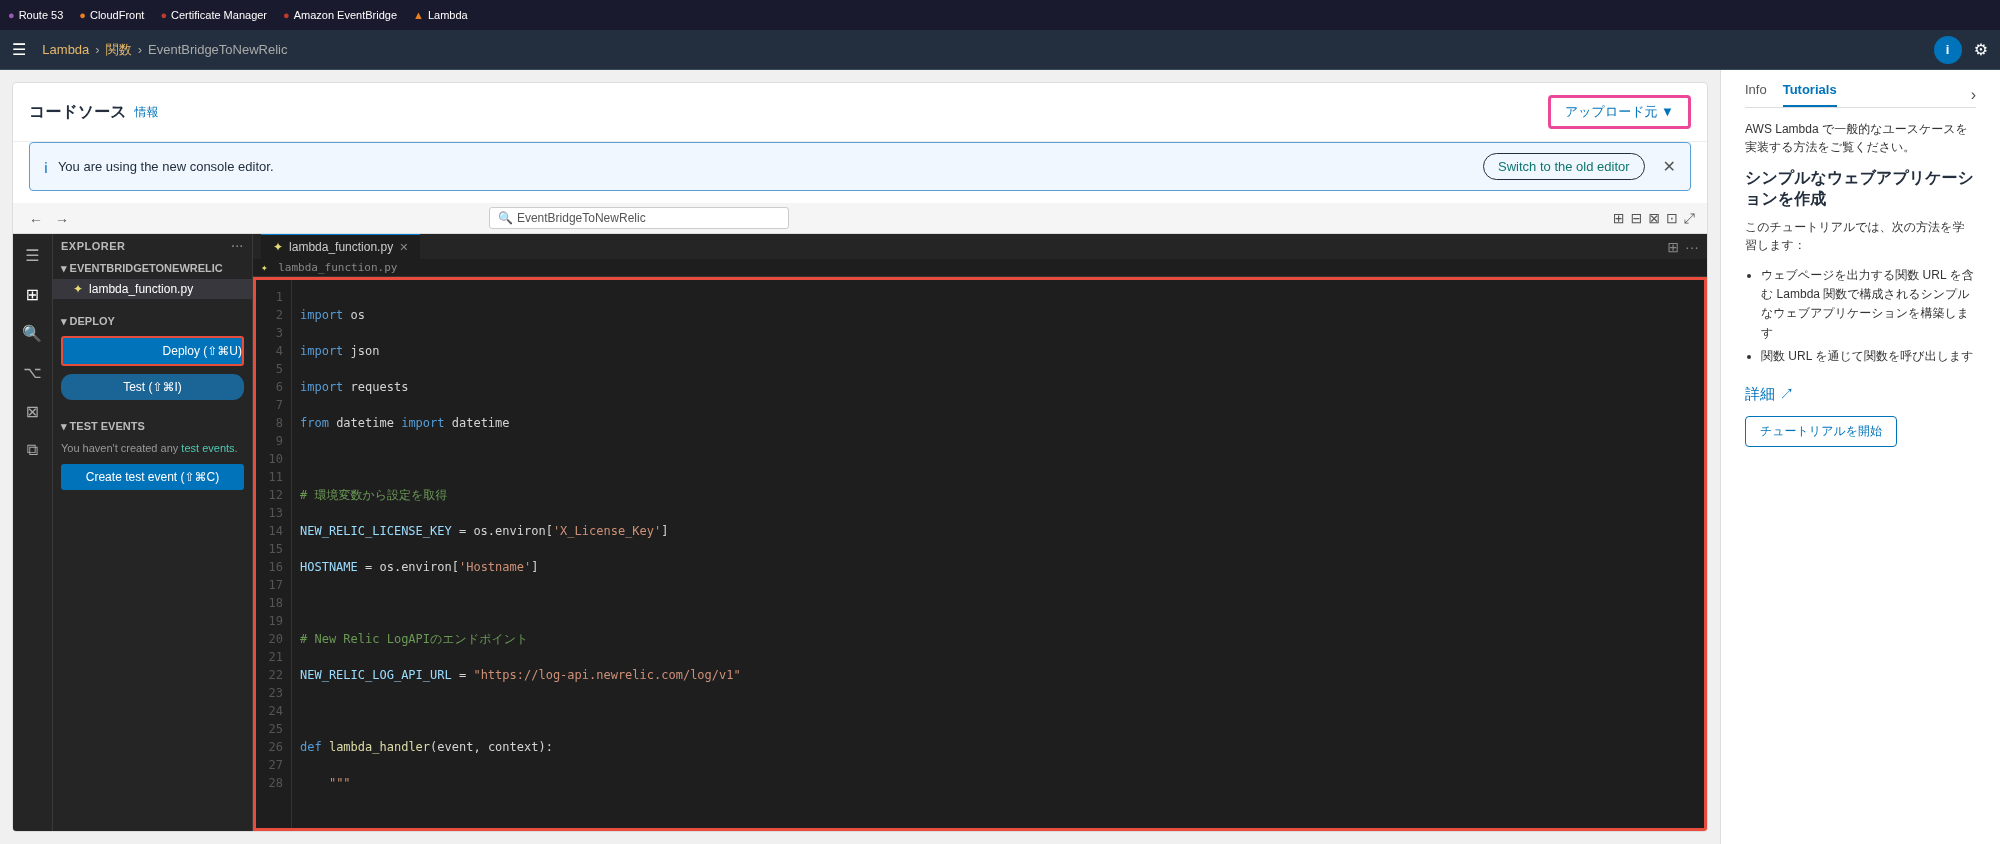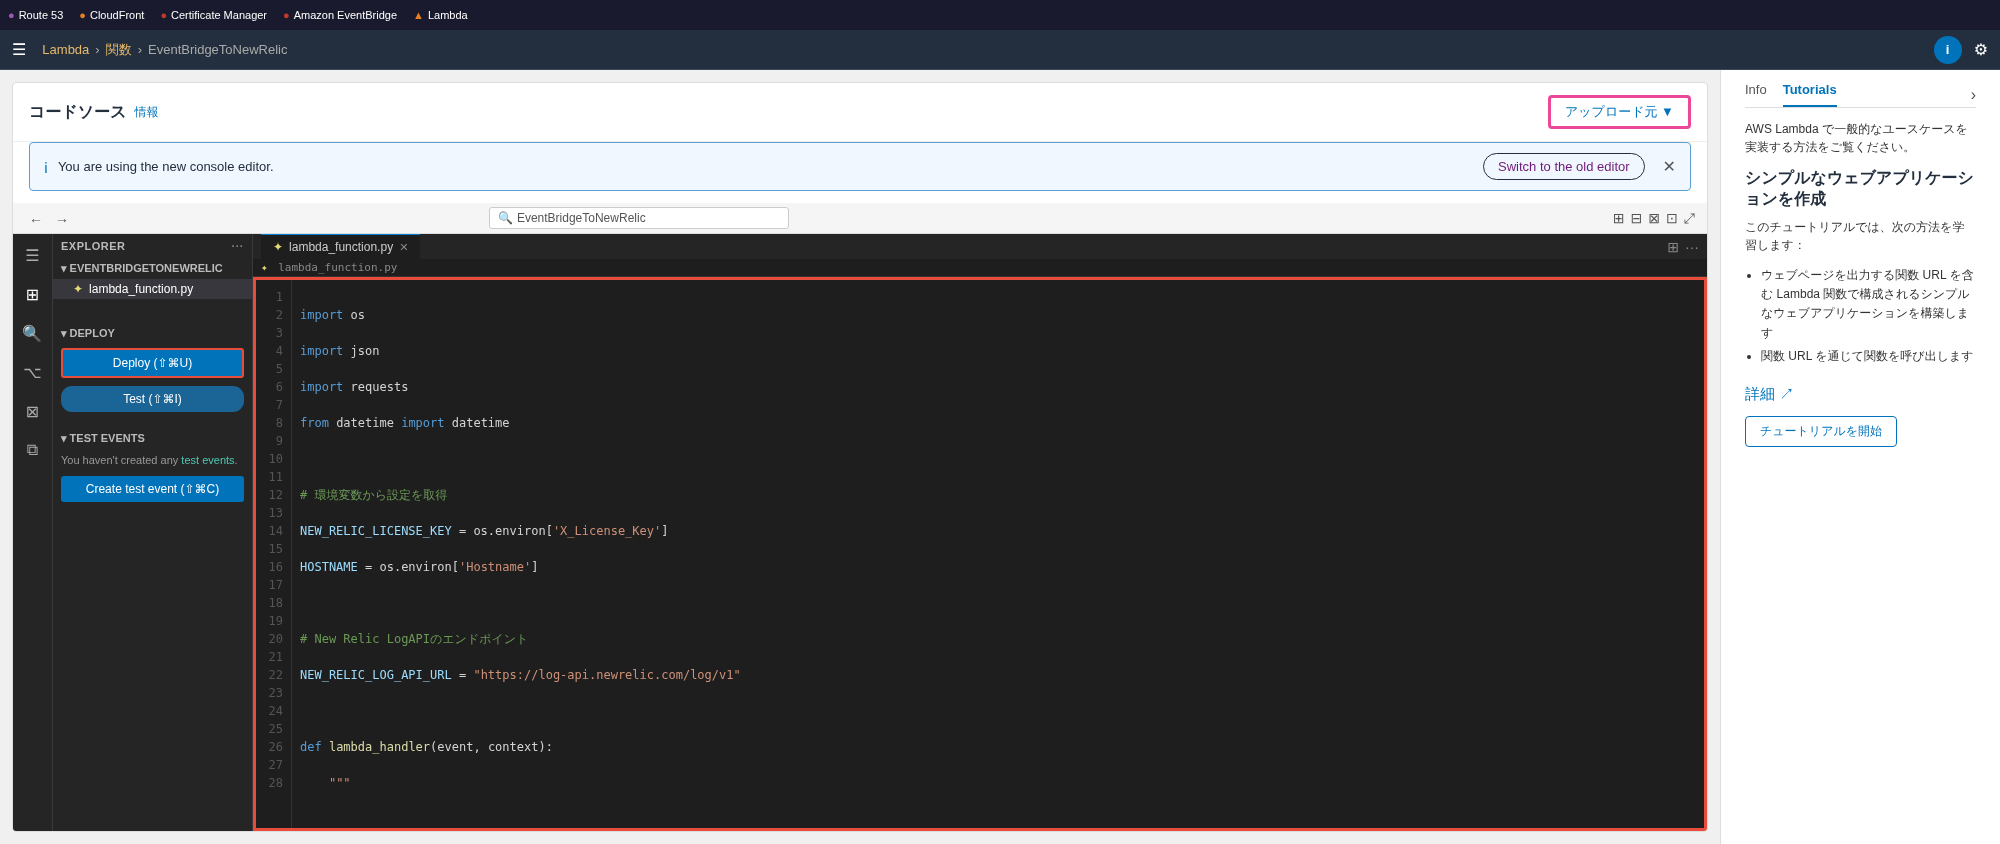--- a/index.html
+++ b/index.html
@@ -142,21 +142,21 @@
       display: flex;
       align-items: center;
       gap: 10px;
       font-size: 13px;
     }
     .notice-bar .notice-icon { color: #0073bb; font-size: 15px; }
     .notice-bar .notice-text { flex: 1; }
     .switch-btn {
       background: transparent;
       border: 1px solid #232f3e;
-      color: #701a75;
+      color: #0f766e;
       padding: 5px 14px;
       border-radius: 20px;
       font-size: 13px;
       cursor: pointer;
       white-space: nowrap;
     }
     .notice-close { color: #555; font-size: 16px; cursor: pointer; margin-left: 8px; }
     .editor-toolbar {
       background: #f5f5f5;
       border-bottom: 1px solid #ddd;
@@ -253,33 +253,33 @@
       align-items: center;
       gap: 6px;
       padding: 3px 8px 3px 20px;
       cursor: pointer;
       color: #ccc;
       font-size: 12px;
     }
     .explorer-file.active { background: #37373d; color: #fff; }
     .file-icon { color: #e6db74; font-size: 12px; }
 
-    .deploy-section { margin-top: 24px; }
+    .deploy-section { margin-top: 12px; }
     .deploy-header { font-size: 11px; color: #bbb; padding: 4px 8px; font-weight: 600; text-transform: uppercase; cursor: pointer; }
     .deploy-btn {
       margin: 4px 8px;
       background: #0073bb;
       color: #fff;
       border: 2px solid #e74c3c;
       padding: 6px 0;
       border-radius: 3px;
       font-size: 12px;
       cursor: pointer;
       width: calc(100% - 16px);
-      text-align: center;
+      text-align: right;
     }
     .test-btn {
       margin: 4px 8px;
       background: #1a6496;
       color: #fff;
       border: none;
       padding: 6px 0;
       border-radius: 11px;
       font-size: 12px;
       cursor: pointer;

